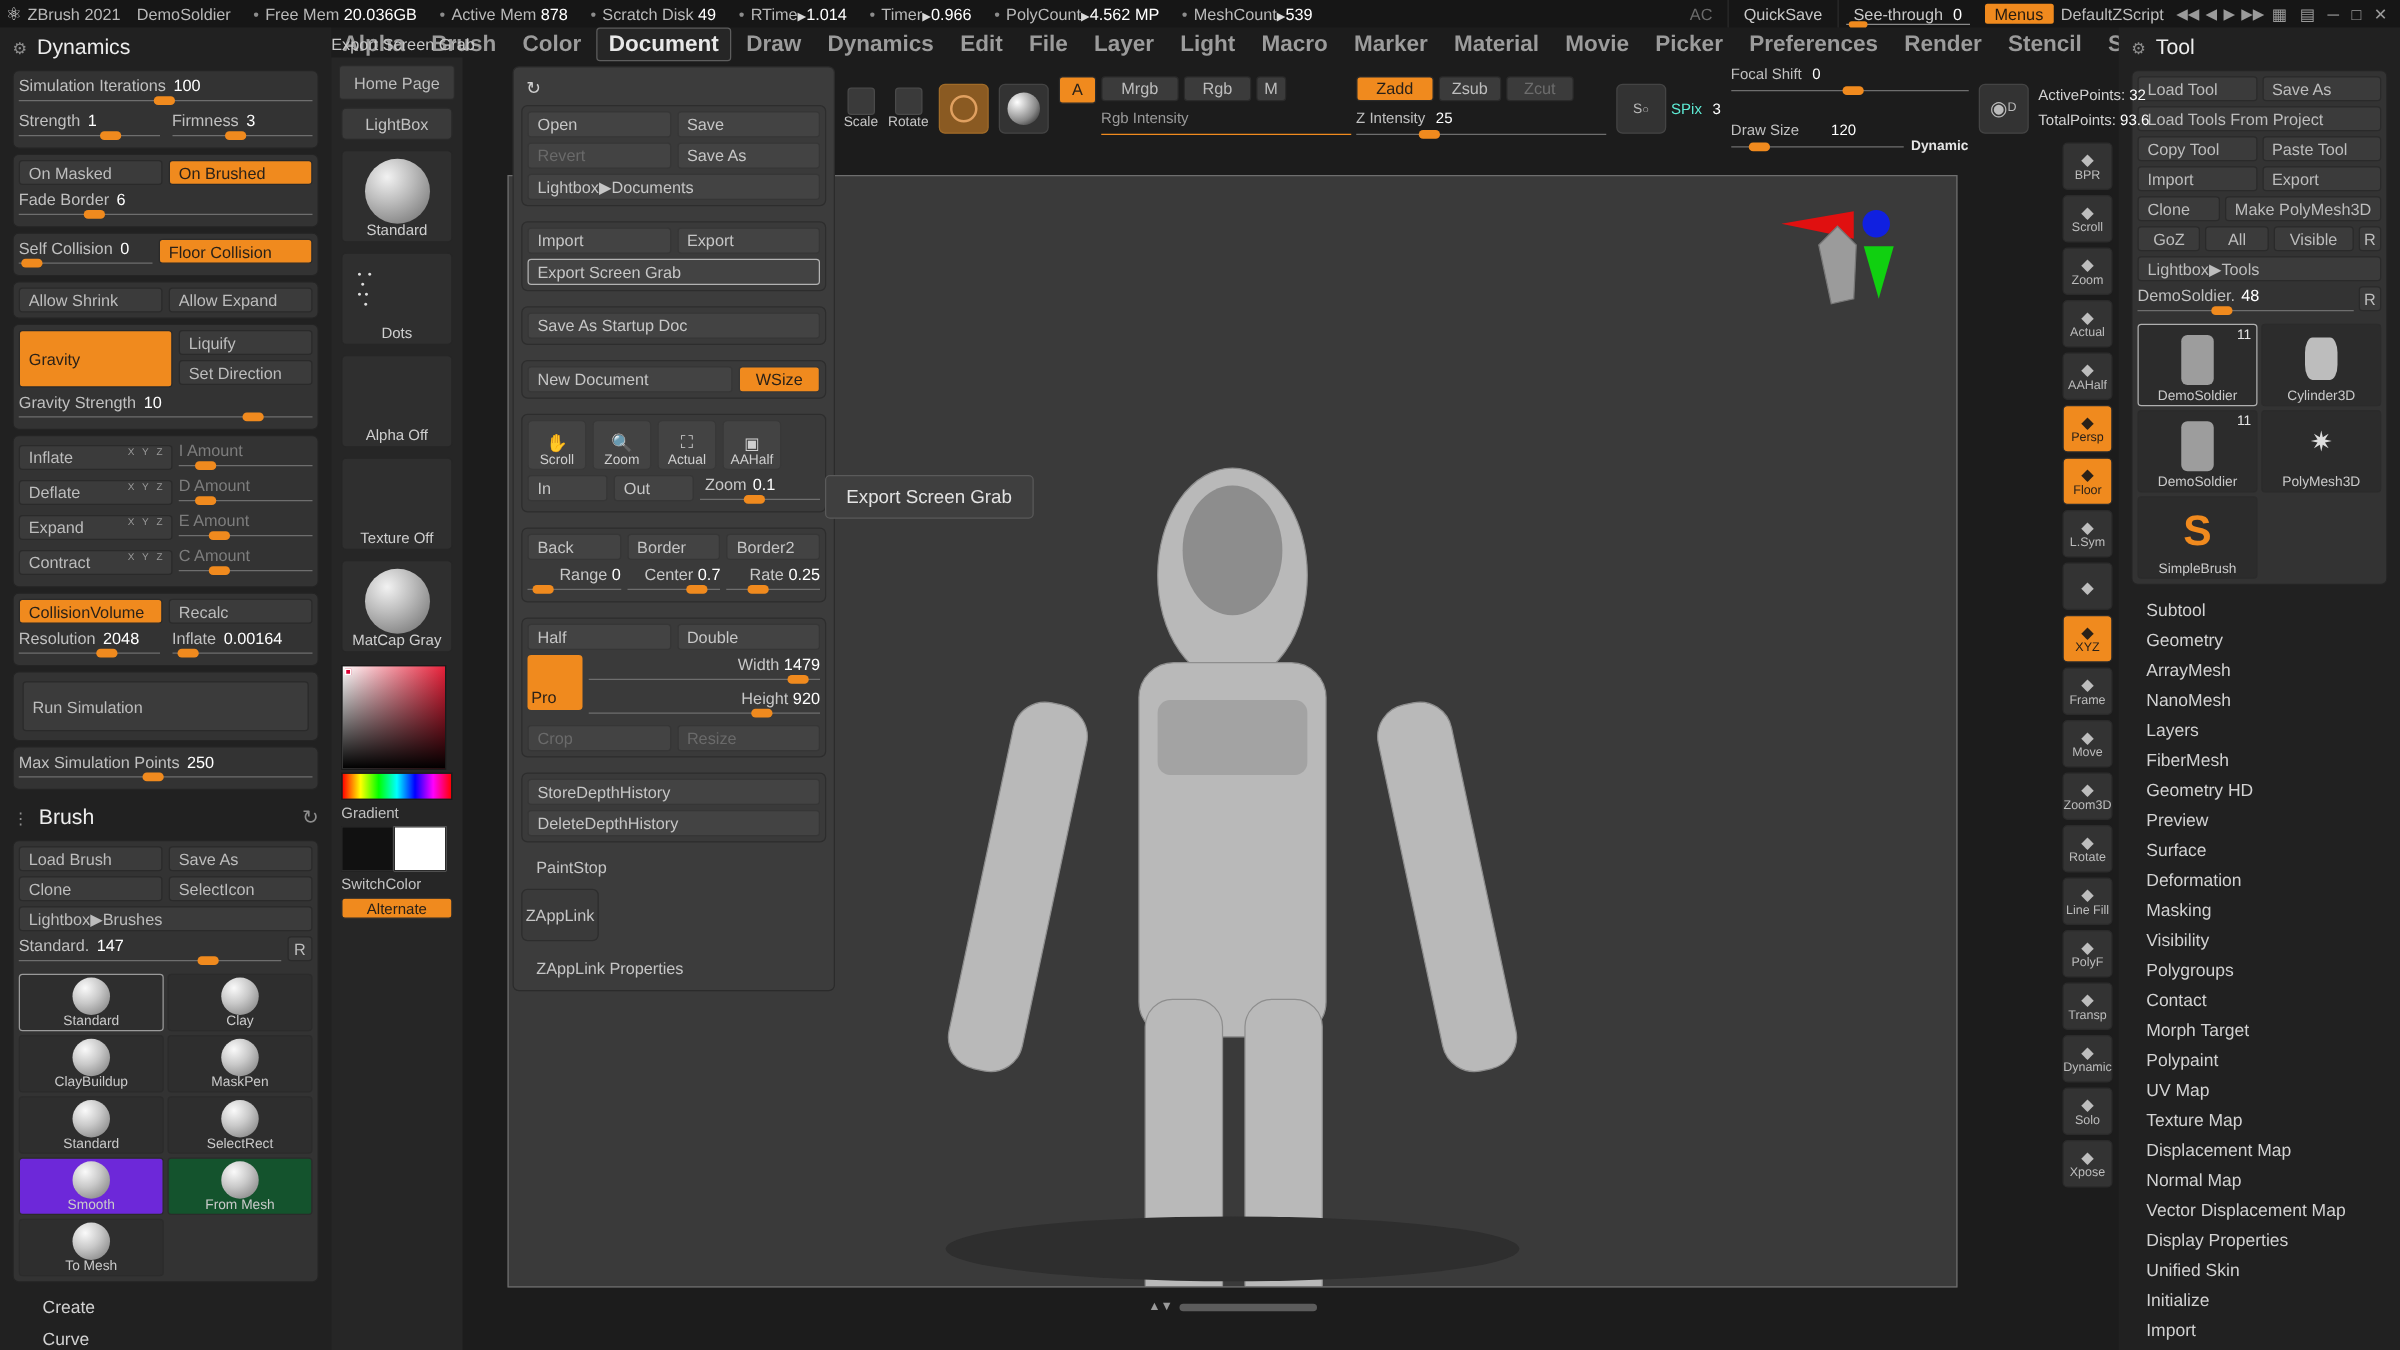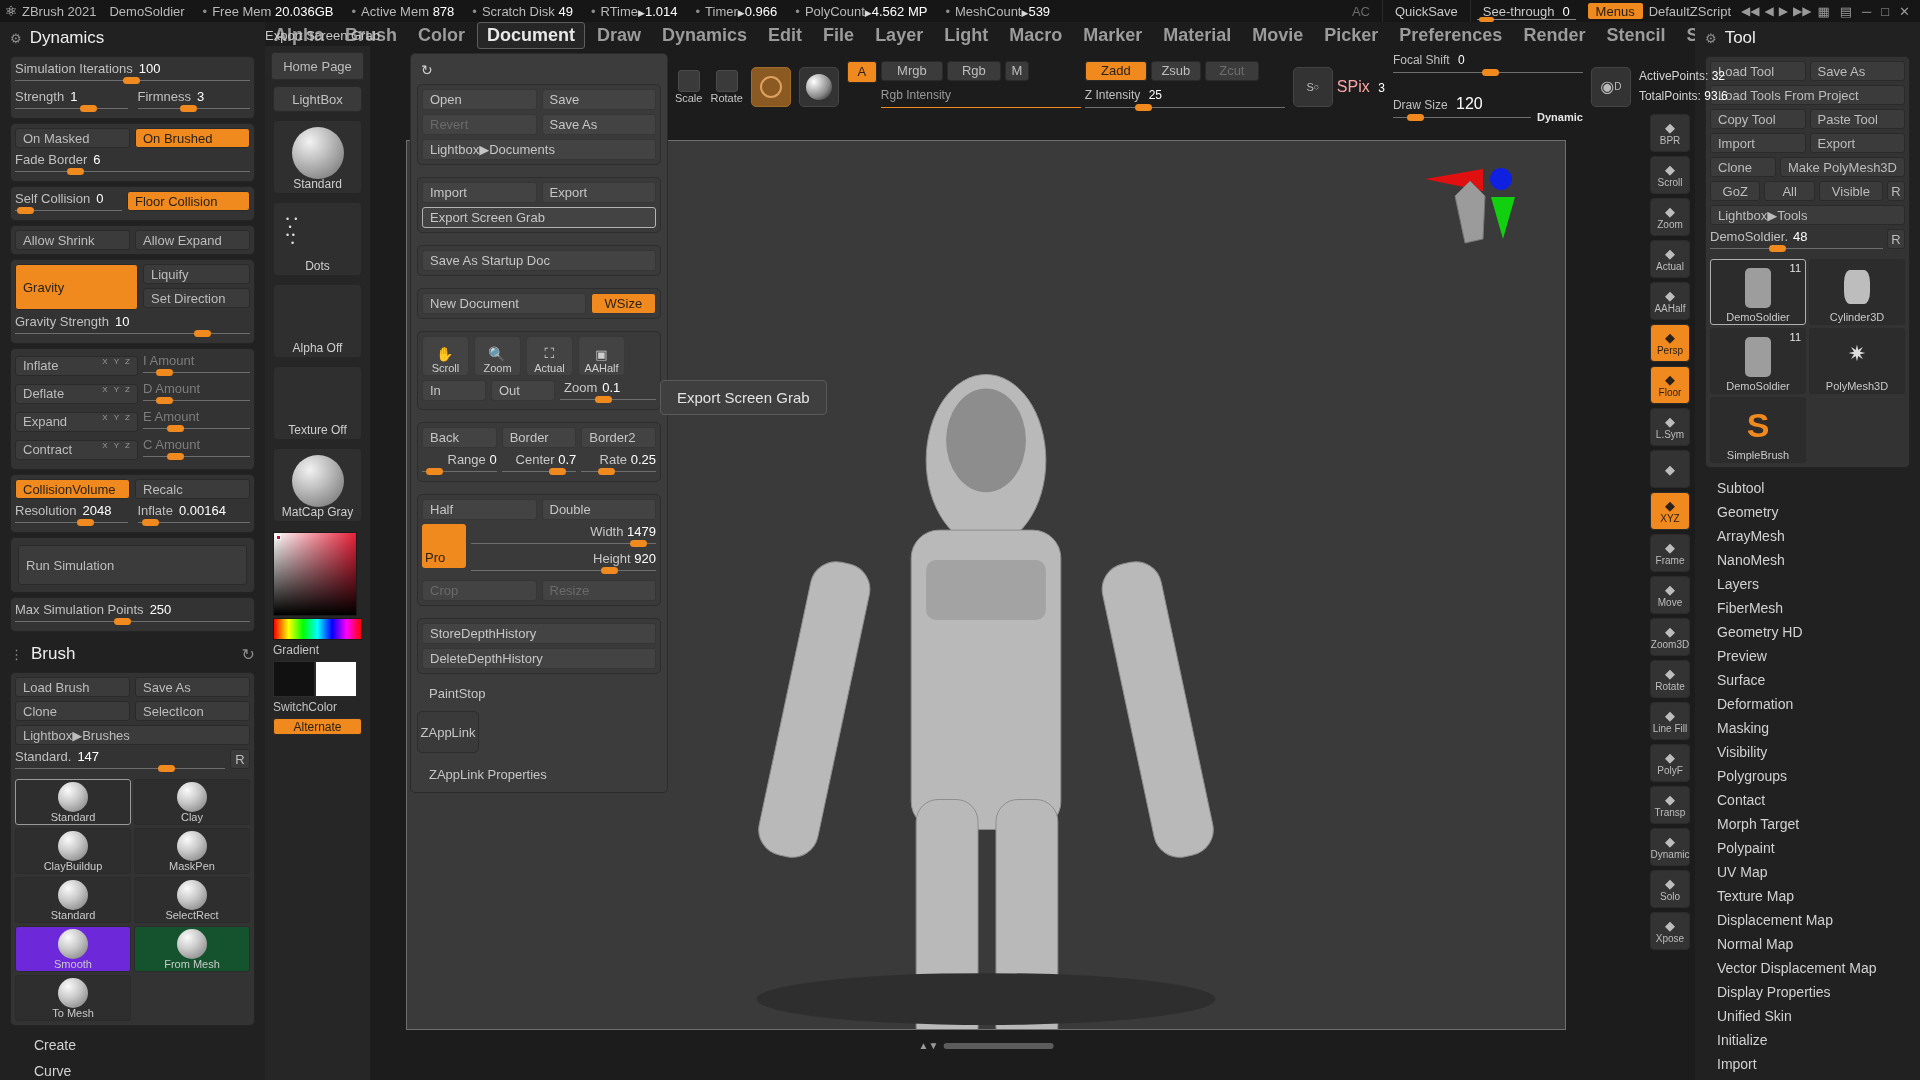--- a/index.html
+++ b/index.html
@@ -516,37 +516,37 @@
           <div class="slider">
               <div class="track"></div>
               <div class="knob" style="left:25%"></div>
             </div>
         </div>
       </div>
     </div>
 
     <div style="width:40px;height:40px;background:#333;border:1px solid #444;border-radius:5px;display:flex;align-items:center;justify-content:center;color:#bbb;font-size:11px">S<span style="font-size:9px">○</span></div>
     <div style="margin-left:-4px">
-      <span style="font-size:16px;color:#fca5a5">SPix</span>
+      <span style="font-size:12px;color:#5eead4">SPix</span>
       <span class="val" style="font-size:12px;margin-left:4px">3</span>
     </div>
 
     <div style="display:flex;flex-direction:column;gap:17px;width:190px">
       <div>
         <span class="lbl" style="font-size:12px">Focal Shift</span>
         <span class="lbl val" style="font-size:12px;margin-left:4px">0</span>
         <div class="slider">
             <div class="track"></div>
             <div class="knob" style="left:47%"></div>
           </div>
       </div>
       <div style="display:flex;align-items:flex-end">
         <div style="flex:1">
           <span class="lbl" style="font-size:12px">Draw Size</span>
-          <span class="lbl val" style="font-size:16px;margin-left:4px">120</span>
+          <span class="lbl val" style="font-size:12px;margin-left:21px">120</span>
           <div class="slider">
               <div class="track"></div>
               <div class="knob" style="left:10%"></div>
             </div>
         </div>
         <span style="font-size:11px;color:#e6e6e6;font-weight:bold;margin-left:6px">Dynamic</span>
       </div>
     </div>
 
     <div style="width:40px;height:40px;background:#333;border:1px solid #444;border-radius:5px;display:flex;align-items:center;justify-content:center;color:#bbb">◉<span style="font-size:10px">D</span></div>

